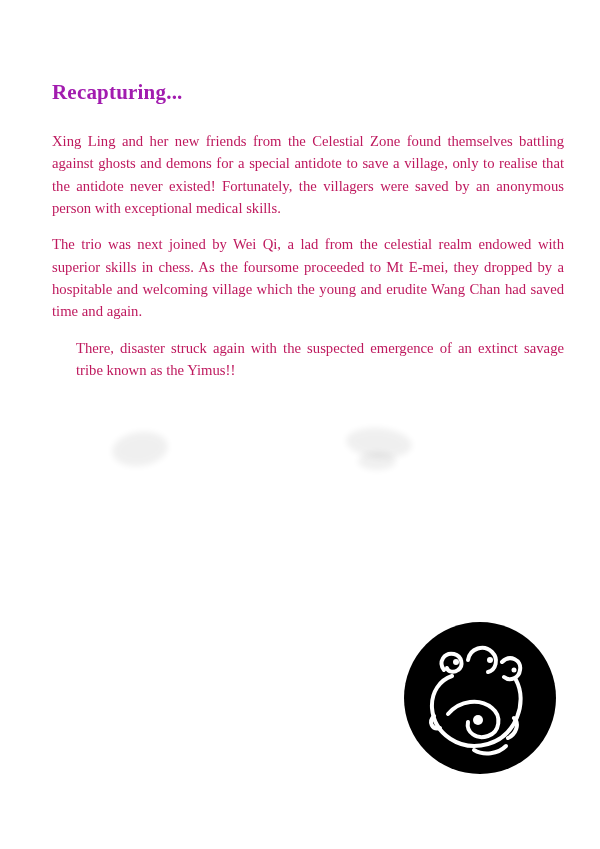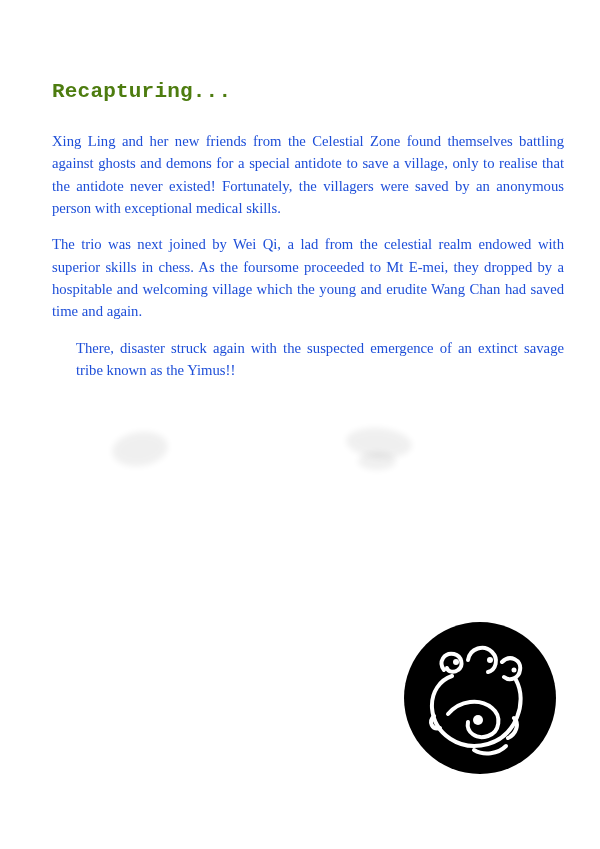--- a/index.html
+++ b/index.html
@@ -18,36 +18,36 @@
 
   .page {
     position: absolute;
     inset: 0;
   }
 
   .title {
     position: absolute;
     left: 52px;
     top: 66px;
-    font-family: Liberation Mono, monospace;
+    font-family: Liberation Serif, serif;
     font-weight: bold;
     font-size: 21px;
     letter-spacing: 0.2px;
-    color: #4d7c0f;
+    color: #a21caf;
   }
 
   .body-text {
     position: absolute;
     left: 52px;
     top: 130px;
     width: 512px;
     font-size: 14.7px;
     line-height: 1.52;
     text-align: justify;
-    color: #1d4ed8;
+    color: #be185d;
   }
 
   .body-text p {
     margin: 0 0 14px 0;
   }
   .body-text p:last-child {
     margin-bottom: 0;
     margin-left: 24px;
   }
 

